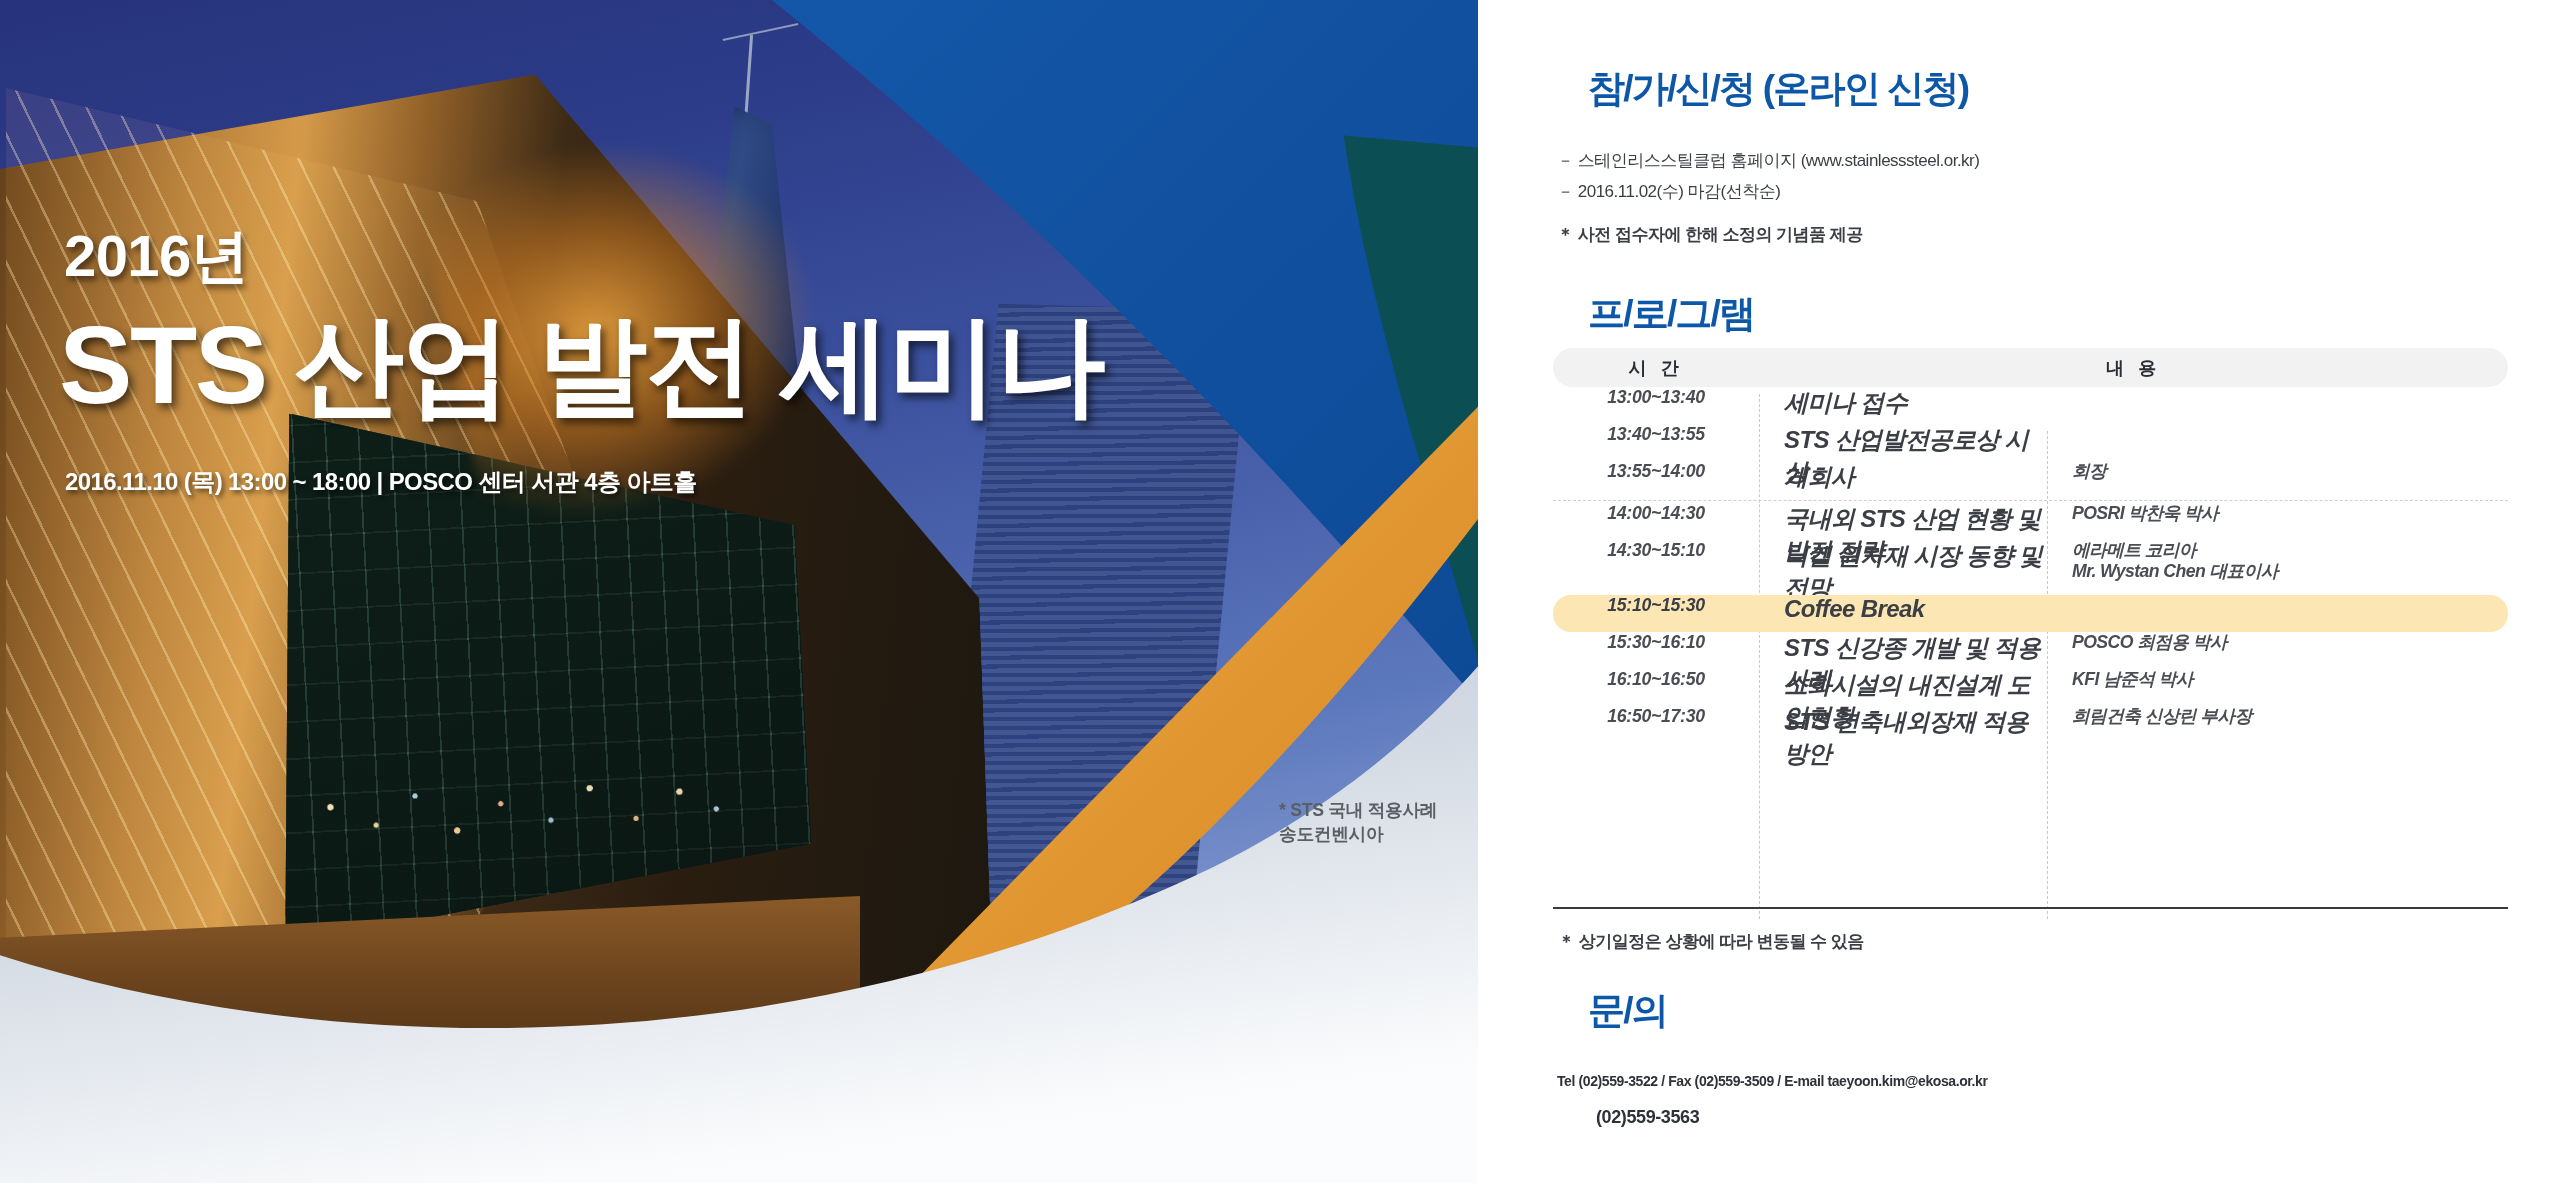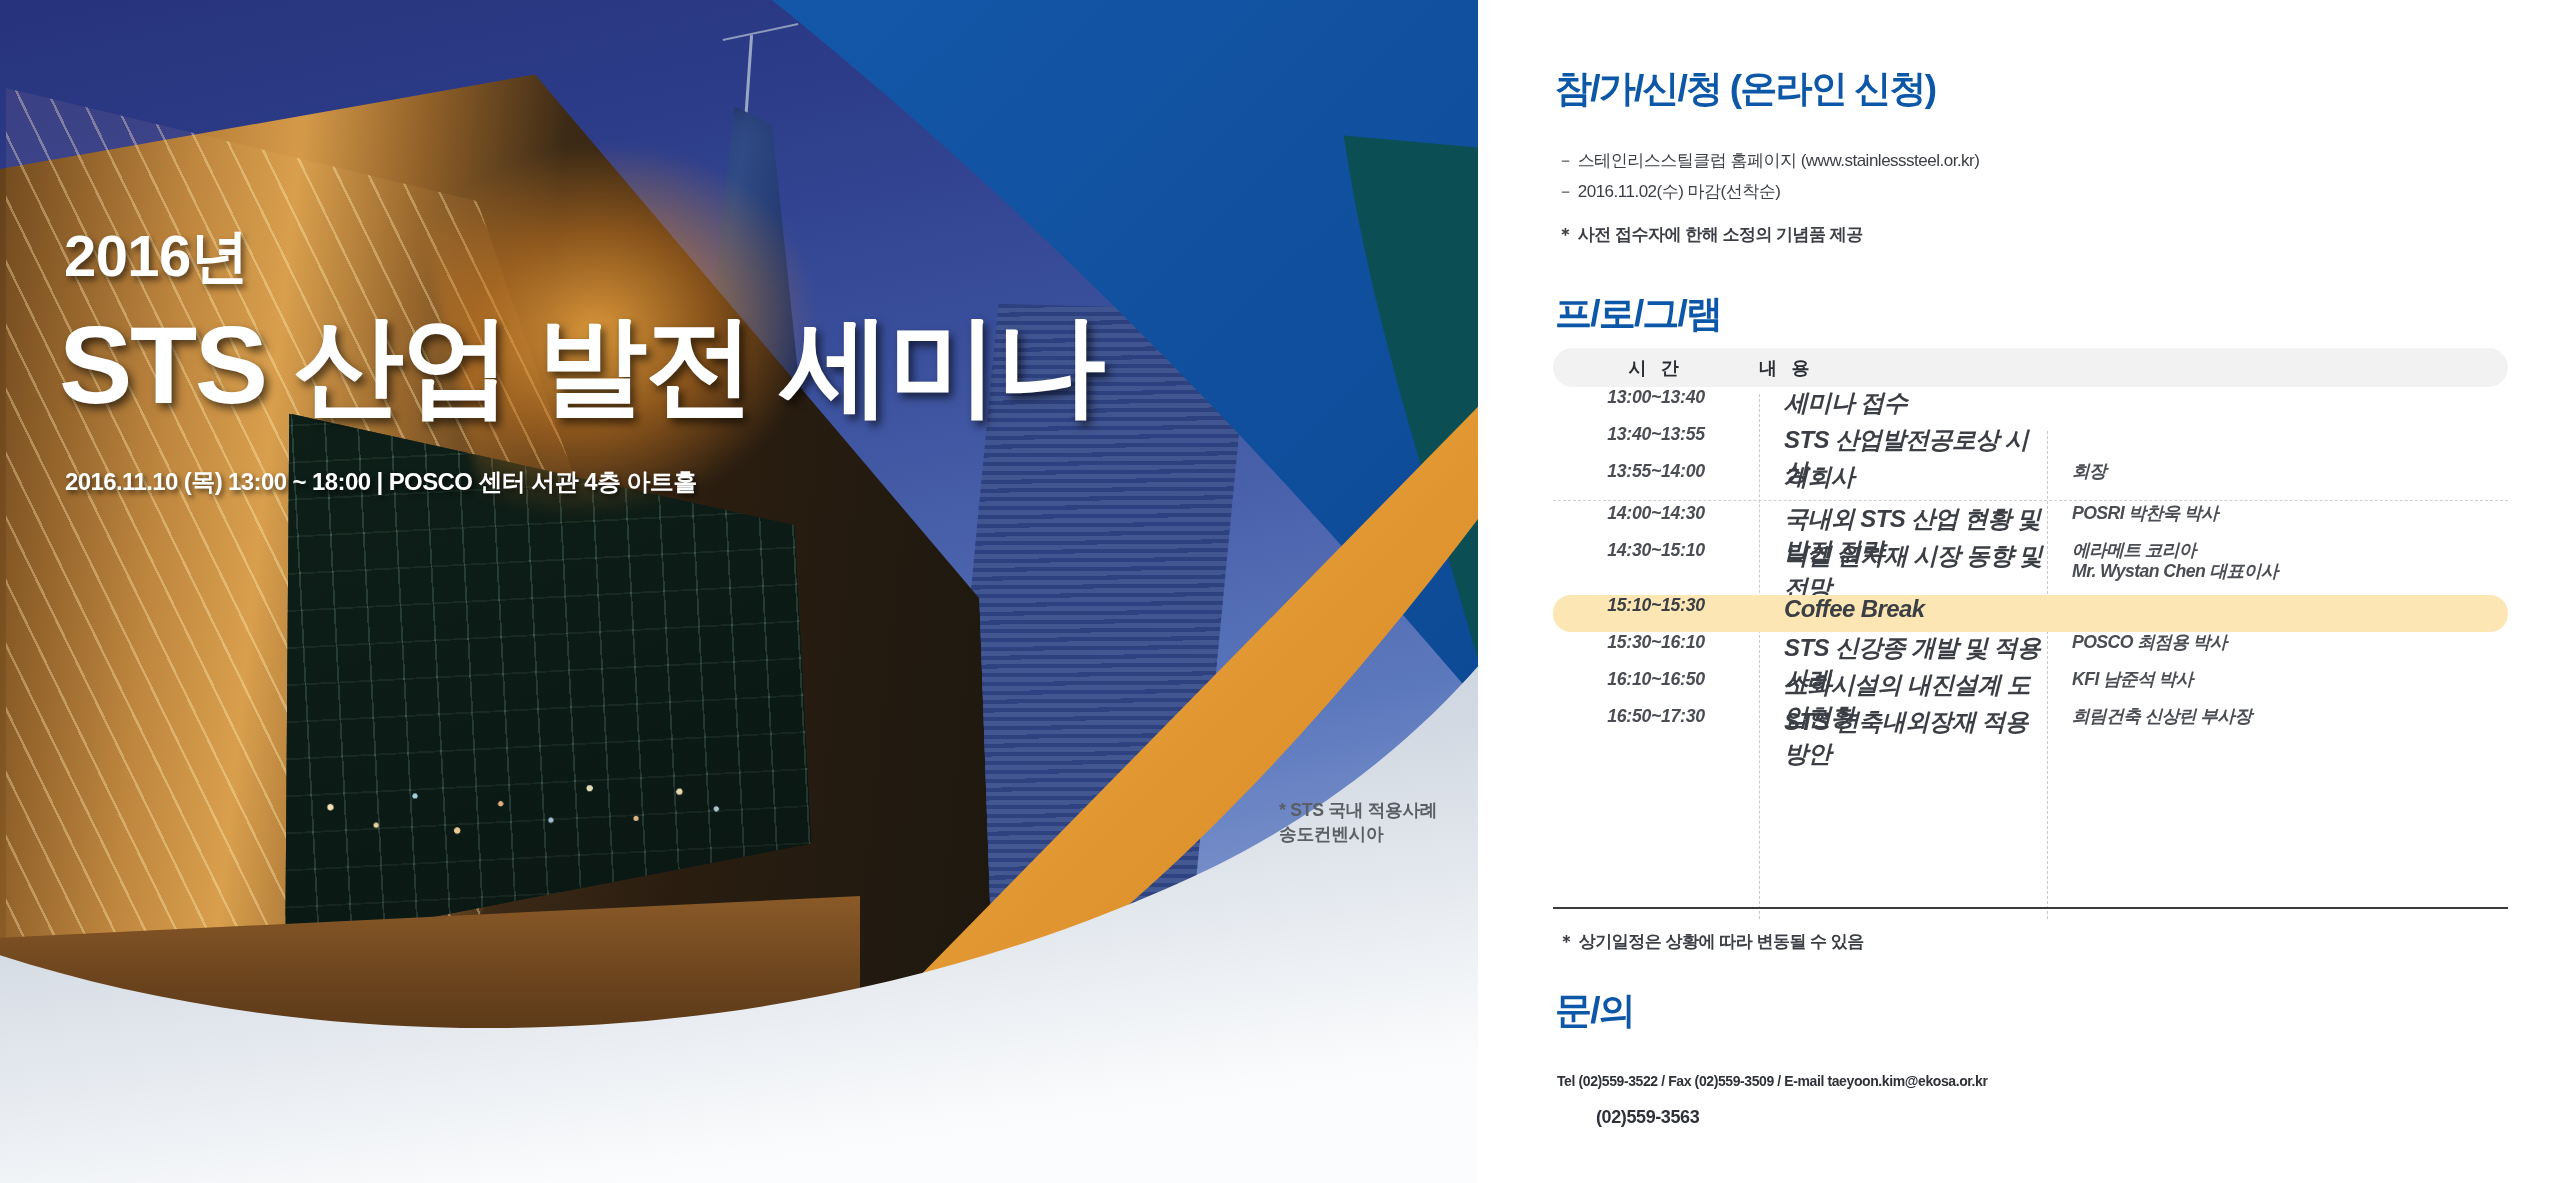--- a/index.html
+++ b/index.html
@@ -216,20 +216,21 @@
     position: absolute;
     left: 1478px; top: 0;
     width: 1098px; height: 1184px;
     background: #ffffff;
   }
   .h-blue {
     position: absolute;
     font-size: 37px; font-weight: 800;
     color: #0d57a8; letter-spacing: -1.8px;
     white-space: nowrap;
+    margin-left: 33px;
   }
   #h-apply { left: 77px; top: 64px; }
   #h-prog  { left: 77px; top: 289px; }
   #h-inq   { left: 77px; top: 986px; }
 
   .bullet {
     position: absolute; left: 79px;
     font-size: 17px; color: #3b3f45;
     letter-spacing: -0.5px; white-space: nowrap;
   }
@@ -244,21 +245,21 @@
     width: 955px;
   }
   .thead {
     display: flex;
     height: 39px;
     background: #f2f2f2;
     border-radius: 20px;
     align-items: center;
   }
   .thead .c-time  { width: 206px; text-align: center; }
-  .thead .c-rest  { flex: 1; text-align: left; }
+  .thead .c-rest  { flex: 1; text-align: center; }
   .thead .lbl {
     font-size: 18px; font-weight: 700; color: #2b2f35;
     letter-spacing: 4.7px; text-indent: 4.7px;
   }
   .divider-v {
     position: absolute; top: 7px;
     width: 0; border-left: 1.2px dashed #c9c9c9;
   }
   #dv1 { left: 206px; height: 525px; }
   #dv2 { left: 494px; height: 488px; top: 44px; }

